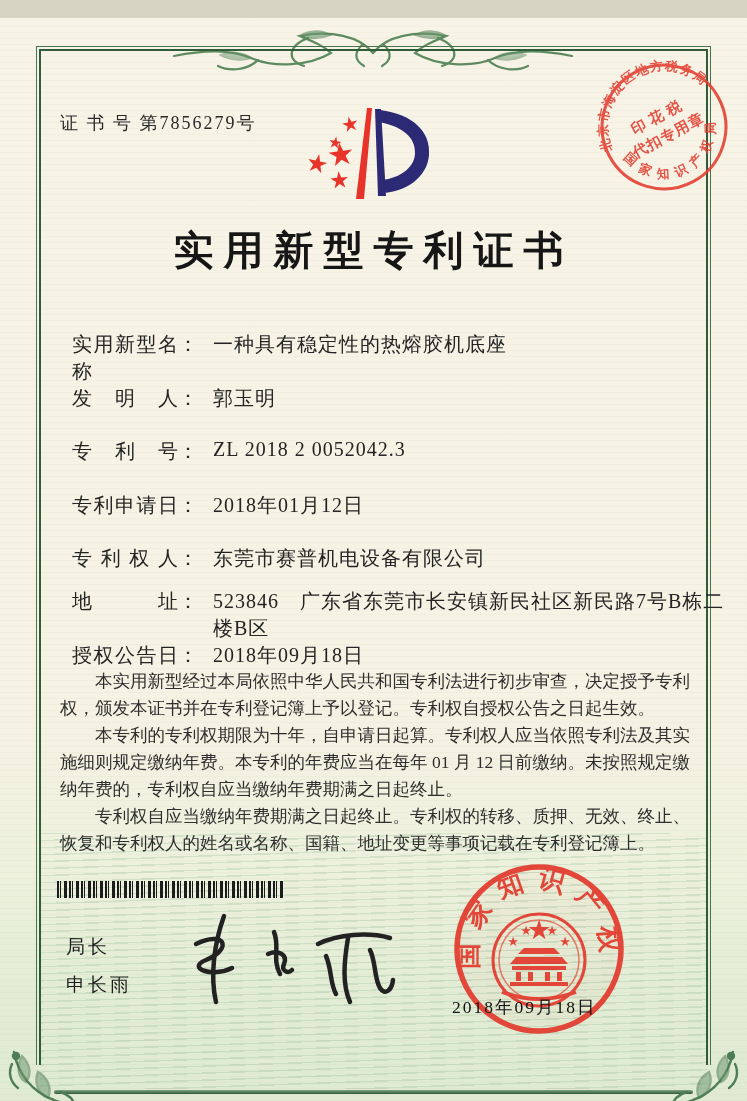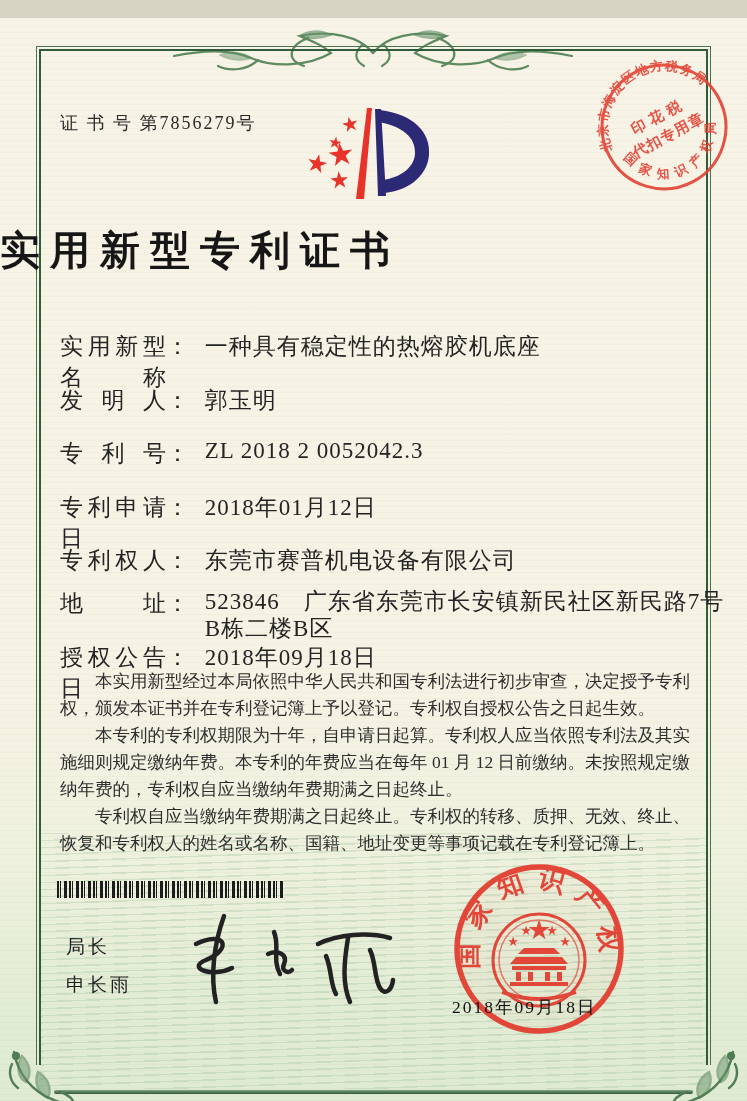--- a/index.html
+++ b/index.html
@@ -12,27 +12,27 @@
          background:repeating-linear-gradient(178deg,rgba(120,170,125,0.22) 0 1.5px,rgba(0,0,0,0) 1.5px 7px);pointer-events:none;}
   
   .frame{position:absolute;left:36px;right:36px;top:28px;height:1018px;
          border:1px solid #47704c;border-bottom:none;}
   .frame::before{content:"";position:absolute;left:2px;right:2px;top:2px;bottom:0;
          border:2px solid #315c3a;border-bottom:none;}
   .bottom-rule{position:absolute;left:54px;right:54px;top:1072px;height:4px;
          background:linear-gradient(180deg,#7fa383,#2f5a39);border-radius:2px;}
   
   .cert-no{position:absolute;left:60px;top:93px;font-size:18px;letter-spacing:2px;color:#2a2a2a;}
-  .title{position:absolute;left:0;right:0;top:205px;font-size:40px;font-weight:700;
+  .title{position:absolute;left:0;right:0;top:205px;text-align:center;font-size:40px;font-weight:700;
          letter-spacing:10px;color:#161616;}
   
   .logo{position:absolute;left:298px;top:84px;width:165px;height:118px;}
   .logo .star{position:absolute;color:#e8332a;line-height:1;}
   
-  .field-row{position:absolute;left:60px;font-size:23px;color:#242424;}
+  .field-row{position:absolute;left:72px;font-size:20px;color:#242424;}
   .flabel{display:inline-block;width:106px;text-align:justify;text-align-last:justify;vertical-align:top;}
   .fcolon{display:inline-block;vertical-align:top;}
   .fvalue{display:inline-block;margin-left:10px;letter-spacing:1px;vertical-align:top;}
   .fvalue.wrap{width:528px;line-height:27px;}
   .field-right{position:absolute;left:432px;top:0;}
   .field-right .flabel{width:100px;}
   
   .body-text{position:absolute;left:60px;width:630px;top:650px;font-size:17.5px;line-height:27px;color:#2e2e2e;text-align:justify;}
   .body-text p{margin:0;text-indent:2em;}
   

